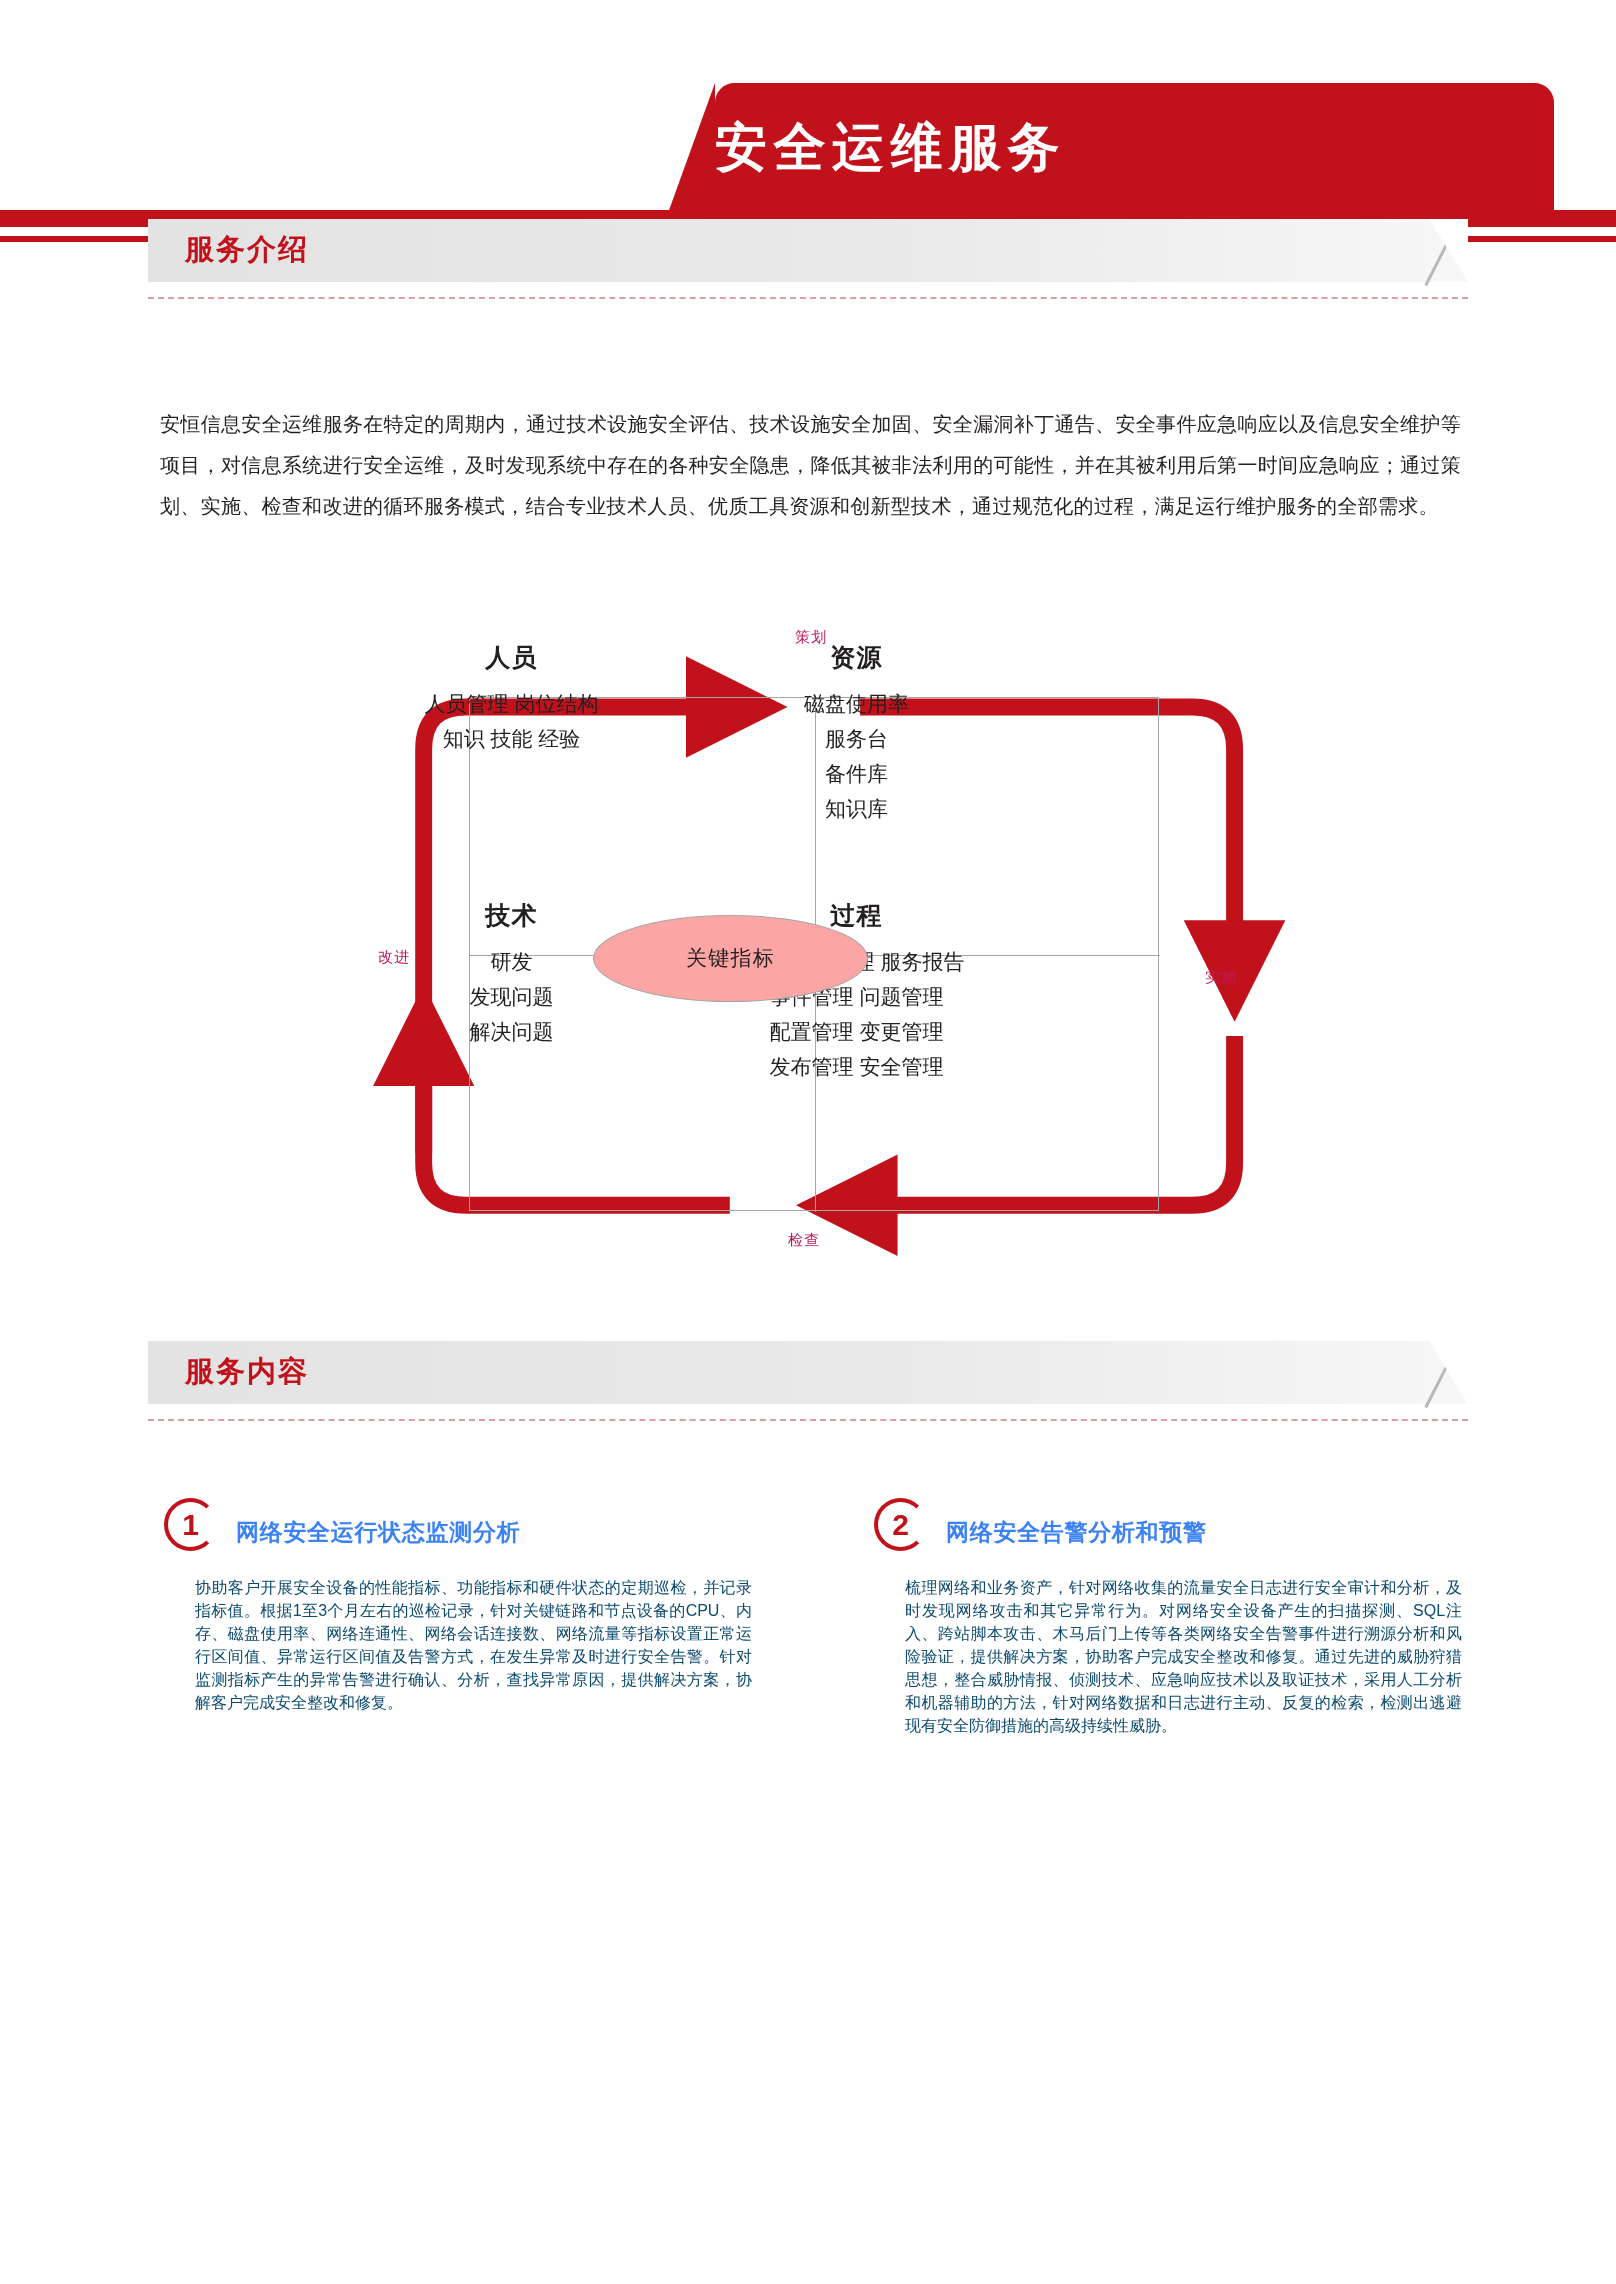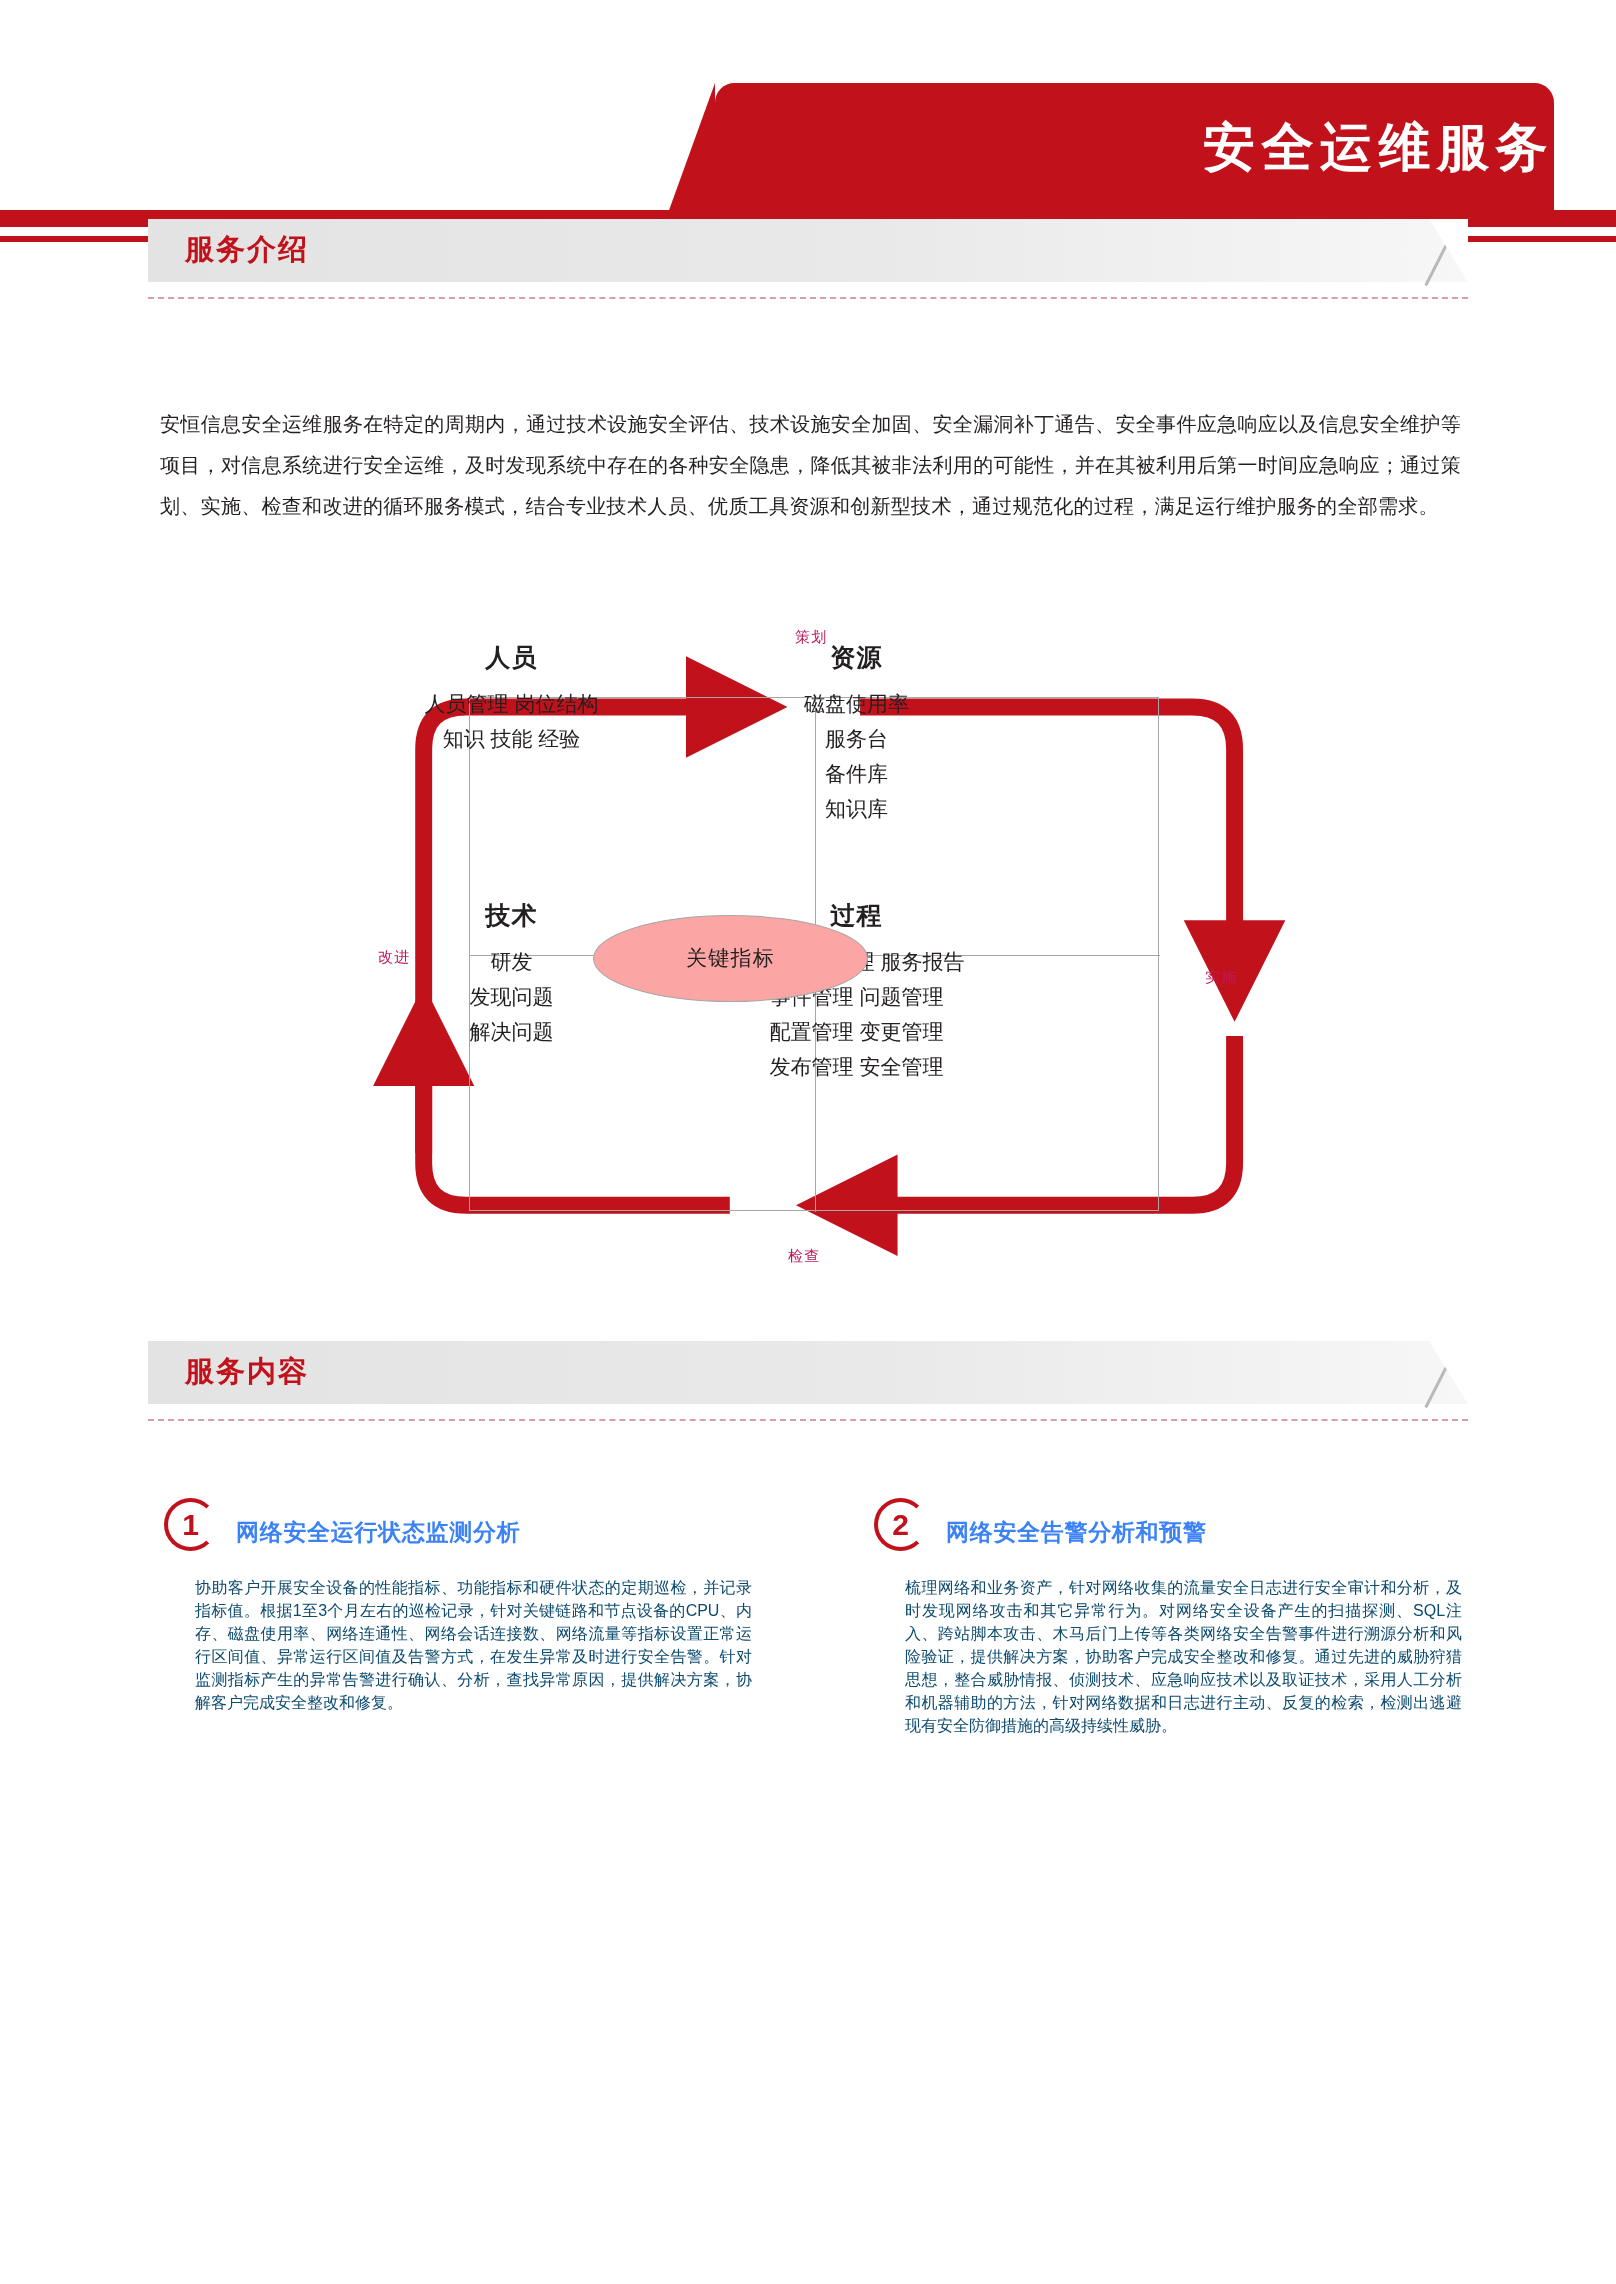--- a/index.html
+++ b/index.html
@@ -58,21 +58,21 @@
     border-bottom: 130px solid #c1121c;
     border-left: 47px solid transparent;
   }
   .header-title {
     position: absolute;
     left: 0;
     top: 0;
     width: 839px;
     height: 130px;
     line-height: 128px;
-    text-align: right;
+    text-align: left;
     color: #ffffff;
     font-size: 52px;
     font-weight: bold;
     letter-spacing: 6.5px;
     font-family: "Liberation Sans", "DejaVu Sans", sans-serif;
   }
 
   
   .section-head {
     position: absolute;
@@ -221,21 +221,21 @@
   }
   .arrow-label {
     position: absolute;
     font-size: 15px;
     color: #be185d;
     letter-spacing: 1.3px;
     white-space: nowrap;
   }
   #lbl-plan   { left: 456px; top: 9px; }
   #lbl-do     { left: 866px;top: 329px; margin-top: 20px; }
-  #lbl-check  { left: 449px; top: 628px; }
+  #lbl-check  { left: 449px; top: 612px; }
   #lbl-act    { left: 39px;  top: 329px; }
 
   
   .col {
     position: absolute;
     top: 1498px;
     width: 596px;
   }
   #col-left  { left: 164px; }
   #col-right { left: 874px; }

